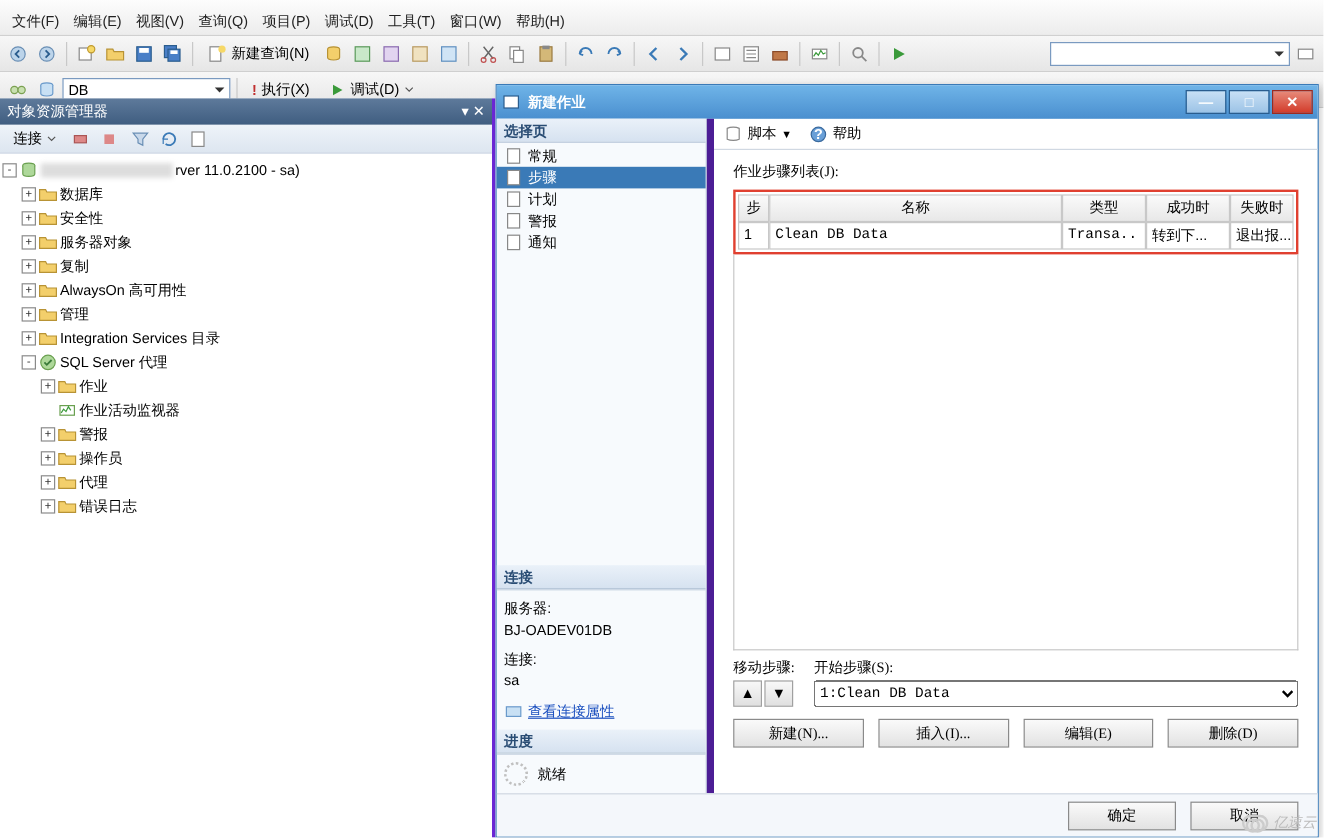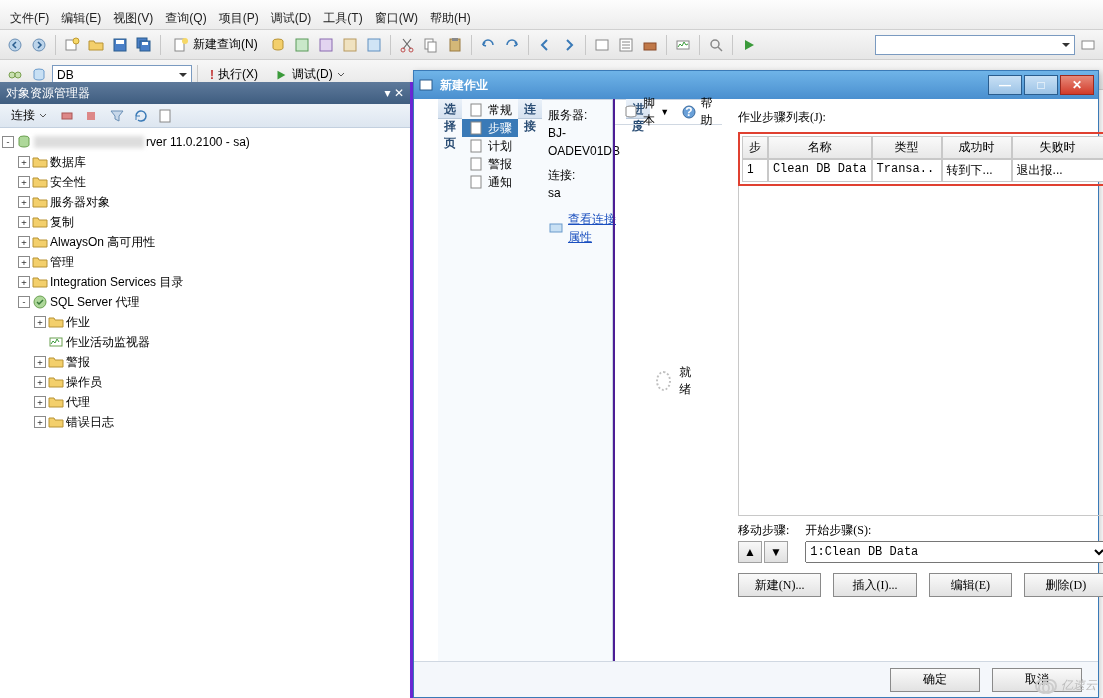--- a/index.html
+++ b/index.html
@@ -34,40 +34,40 @@
 
 
 .dialog { position: absolute; left: 413px; top: 70px; right: 4px; bottom: 0; border: 1px solid #3a7ab7; background: #fff; display: flex; flex-direction: column; box-shadow: 2px 2px 6px rgba(0,0,0,.2); }
 .dlg-title { height: 28px; background: linear-gradient(#6fb4e8,#4a8fcf); display: flex; align-items: center; color: #fff; padding: 0 4px; gap: 6px; }
 .dlg-title .ttl { flex: 1; text-align: left; font-weight: bold; }
 .win-btns { display: flex; gap: 2px; }
 .win-btn { width: 34px; height: 20px; border: 1px solid #2a5d8e; background: linear-gradient(#c8e0f5,#9cc3e6); display: flex; align-items: center; justify-content: center; font-weight: bold; font-family: Arial; }
 .win-btn.close { background: linear-gradient(#e78a7a,#d23b2a); color: #fff; border-color: #9c2a1f; }
 
 .dlg-body { flex: 1; display: flex; }
-.dlg-left { width: 175px; border-right: 1px solid #c8d4e2; background: #f7fafd; display: flex; flex-direction: row; margin-left: 24px; }
+.dlg-left { width: 175px; border-right: 1px solid #c8d4e2; background: #f7fafd; display: flex; flex-direction: column; }
 .panel-hdr { height: 20px; background: linear-gradient(#eaf1f9,#d6e2f0); border-bottom: 1px solid #b8c8da; padding: 2px 6px; font-weight: bold; color: #2a4d74; }
 .sel-list { flex: 0 0 auto; padding: 2px 0; }
 .sel-row { display: flex; align-items: center; gap: 4px; padding: 2px 6px; height: 18px; }
 .sel-row.sel { background: #3a7ab7; color: #fff; }
 .conn-box { border-top: 1px solid #c8d4e2; padding: 6px; font-family: SimSun; line-height: 1.5; }
 .conn-box a { color: #1a4fbf; text-decoration: underline; }
 .prog-box { border-top: 1px solid #c8d4e2; padding: 6px; display: flex; align-items: center; gap: 8px; }
 .spinner { width: 20px; height: 20px; border: 2px dotted #c0c0c0; border-radius: 50%; }
 
-.dlg-right { flex: 1; display: flex; flex-direction: row; border-left: 2px solid #4c1d95; }
+.dlg-right { flex: 1; display: flex; flex-direction: column; border-left: 6px solid #4c1d95; }
 .scr-bar { height: 26px; border-bottom: 1px solid #d0d8e2; display: flex; align-items: center; padding: 0 8px; gap: 4px; }
 .scr-bar .drop { font-size: 9px; }
 .steps-area { flex: 1; padding: 10px 16px 6px; display: flex; flex-direction: column; }
 .step-label { margin-bottom: 6px; font-family: SimSun; }
 .grid-wrap { border: 2px solid #e04030; padding: 2px; flex: 0 0 auto; display: flex; flex-direction: column; }
 .grid-head, .grid-row { display: flex; font-family: SimSun, monospace; }
 .gc { border: 1px solid #c8c8c8; padding: 2px 4px; background: #fff; overflow: hidden; white-space: nowrap; }
 .grid-head .gc { background: linear-gradient(#fafafa,#e8e8e8); text-align: center; }
-.c-step { width: 26px; } .c-name { flex: 1; } .c-type { width: 70px; } .c-ok { width: 70px; } .c-fail { width: 92px; }
+.c-step { width: 26px; } .c-name { flex: 1; } .c-type { width: 70px; } .c-ok { width: 70px; } .c-fail { width: 53px; }
 .grid-body { min-height: 330px; border: 1px solid #c8c8c8; border-top: none; }
 
 .move-row { display: flex; align-items: center; gap: 16px; padding: 6px 0; }
 .arrow-btn { width: 24px; height: 22px; border: 1px solid #a0a0a0; background: linear-gradient(#f8f8f8,#e0e0e0); display: flex; align-items: center; justify-content: center; }
 .start-combo { flex: 1; }
 .start-combo select { width: 100%; height: 22px; }
 
 .btn-row { display: flex; gap: 12px; padding: 4px 0 8px; }
 .push-btn { flex: 1; height: 24px; border: 1px solid #8a8a8a; background: linear-gradient(#fafafa,#e2e2e2); display: flex; align-items: center; justify-content: center; cursor: default; font-family: SimSun; }
 

